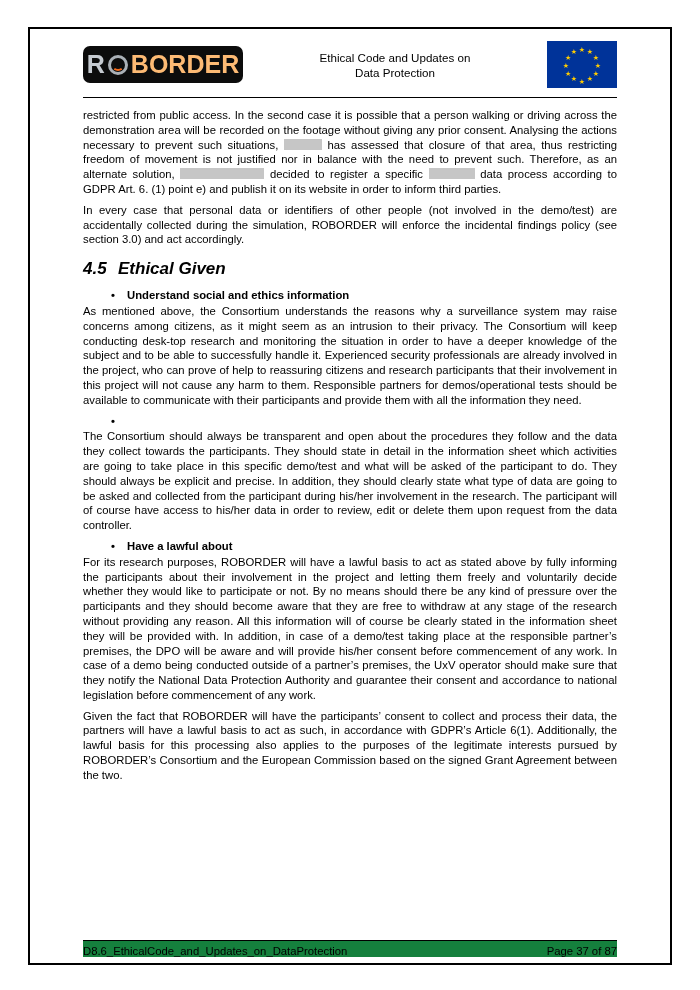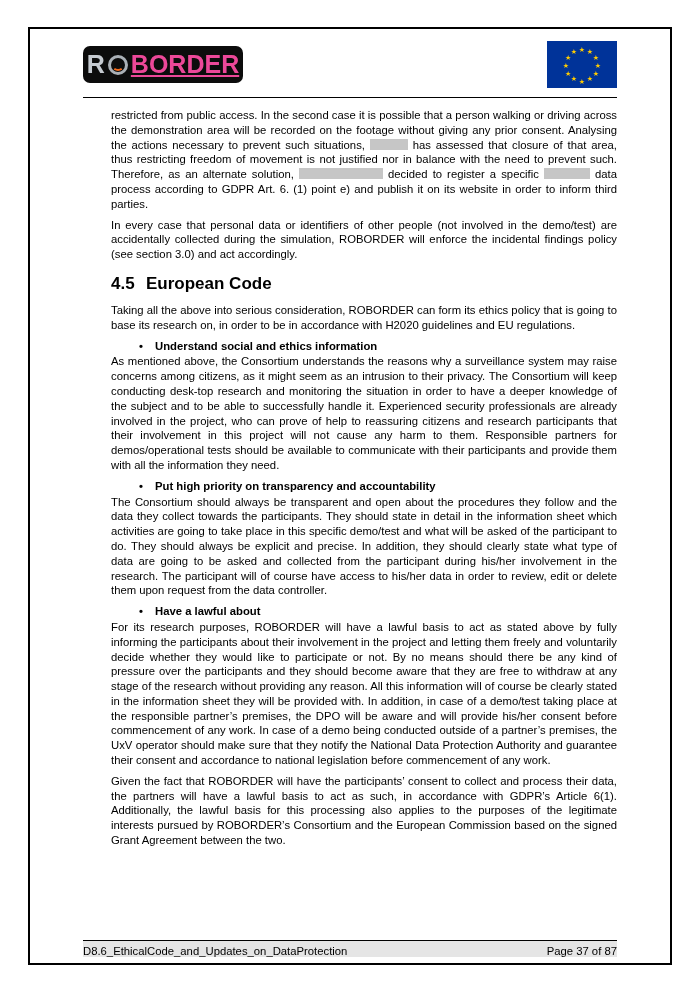--- a/index.html
+++ b/index.html
@@ -6,51 +6,53 @@
   body{width:700px;height:990px;background:#ffffff;color:#000;font-family:"Liberation Sans",sans-serif;}
   .sheet{position:relative;width:700px;height:990px;background:#fff;overflow:hidden;}
   .frame{position:absolute;left:28px;top:27px;right:28px;bottom:25px;border:2px solid #000;padding:10px 53px 0;}
 
   
   .header{display:flex;align-items:center;border-bottom:1.5px solid #000;padding:2px 0 9px;}
   .logo{background:#0c0c0c;border-radius:7px;height:37px;width:160px;display:flex;align-items:center;justify-content:center;gap:2px;flex:0 0 auto;}
   .logo-r{color:#c6cbd1;font-size:25px;font-weight:bold;line-height:1;}
   .logo-o{width:20px;height:20px;border:3px solid #aab0b6;border-radius:50%;display:inline-block;position:relative;box-sizing:border-box;margin:0 1px;}
   .logo-o::after{content:"";position:absolute;inset:1px;border-radius:50%;border:2px solid transparent;border-bottom-color:#f26a1b;box-sizing:border-box;}
-  .logo-border{color:#ec4899;font-size:25px;font-weight:bold;line-height:1;text-decoration:underline;}
+  .logo-border{color:#fdba74;font-size:25px;font-weight:bold;line-height:1;}
   .header-title{flex:1;text-align:center;font-size:11.6px;line-height:15px;}
   .eu-flag{flex:0 0 auto;display:block;}
   .eu-flag text{font-family:"DejaVu Sans",sans-serif;}
 
   
-  .body{font-size:11.3px;line-height:14.8px;text-align:justify;padding-top:10px;margin-left:28px;}
+  .body{font-size:11.3px;line-height:14.8px;text-align:justify;padding-top:10px;}
   .body p{margin:0 0 6px;}
-  .section-heading{font-size:17px;font-weight:bold;margin:12px 0 9px;display:flex;line-height:20px;}
+  .section-heading{font-size:17px;font-style:italic;font-weight:bold;margin:12px 0 9px;display:flex;line-height:20px;}
   .sec-num{width:35px;flex:0 0 auto;}
   .bullet-row{display:flex;font-weight:bold;margin:5px 0 1px;padding-left:28px;}
   .bullet-marker{width:16px;flex:0 0 auto;}
   .redacted{display:inline-block;background:#c6c6c6;height:11px;vertical-align:-1px;}
   .red-1{width:38px}.red-2{width:84px}.red-3{width:46px}
 
   
-  .footer{position:absolute;left:53px;right:53px;bottom:6px;border-top:1.5px solid #000;padding-top:4px;display:flex;justify-content:space-between;font-size:11.3px;background:#e5e5e5;}
+  .footer{position:absolute;left:53px;right:53px;bottom:6px;border-top:1.5px solid #000;padding-top:4px;display:flex;justify-content:space-between;font-size:11.3px;background:#15803d;}
 </style>
 </head>
 <body>
 
 <div class="sheet">
   <div class="frame">
 
     <header class="header">
       <div class="logo">
         <span class="logo-r">R</span>
         <span class="logo-o"></span>
         <span class="logo-border">BORDER</span>
       </div>
       <div class="header-title">
+        <div>Ethical Code and Updates on</div>
+        <div>Data Protection</div>
       </div>
       <svg class="eu-flag" width="70" height="47" viewBox="0 0 70 47">
         <rect width="70" height="47" fill="#003399"></rect>
         <g fill="#ffcc00" font-size="7" text-anchor="middle">
           <text x="35" y="10.5">★</text>
             <text x="43" y="12.6">★</text>
           <text x="48.9" y="18.5">★</text>
             <text x="51" y="26.5">★</text>
           <text x="48.9" y="34.5">★</text>
             <text x="43" y="40.4">★</text>
@@ -65,34 +67,32 @@
     </header>
 
     <main class="body">
 
       <p><span>restricted from public access. In the second case it is possible that a person walking or driving across the demonstration area will be recorded on the footage without giving any prior consent. Analysing the actions necessary to prevent such situations, </span><span class="redacted red-1"></span><span> has assessed that closure of that area, thus restricting freedom of movement is not justified nor in balance with the need to prevent such. Therefore, as an alternate solution, </span><span class="redacted red-2"></span><span> decided to register a specific </span><span class="redacted red-3"></span><span> data process according to GDPR Art. 6. (1) point e) and publish it on its website in order to inform third parties.</span></p>
 
       <p>In every case that personal data or identifiers of other people (not involved in the demo/test) are accidentally collected during the simulation, ROBORDER will enforce the incidental findings policy (see section 3.0) and act accordingly.</p>
 
       <h2 class="section-heading">
         <span class="sec-num">4.5</span>
-        <span>European Code</span>
+        <span>Ethical Given</span>
       </h2>
 
-      <p>Taking all the above into serious consideration, ROBORDER can form its ethics policy that is going to base its research on, in order to be in accordance with H2020 guidelines and EU regulations.</p>
 
       <div class="bullet-row">
         <span class="bullet-marker">•</span>
         <span>Understand social and ethics information</span>
       </div>
       <p>As mentioned above, the Consortium understands the reasons why a surveillance system may raise concerns among citizens, as it might seem as an intrusion to their privacy. The Consortium will keep conducting desk-top research and monitoring the situation in order to have a deeper knowledge of the subject and to be able to successfully handle it. Experienced security professionals are already involved in the project, who can prove of help to reassuring citizens and research participants that their involvement in this project will not cause any harm to them. Responsible partners for demos/operational tests should be available to communicate with their participants and provide them with all the information they need.</p>
 
       <div class="bullet-row">
         <span class="bullet-marker">•</span>
-        <span>Put high priority on transparency and accountability</span>
       </div>
       <p>The Consortium should always be transparent and open about the procedures they follow and the data they collect towards the participants. They should state in detail in the information sheet which activities are going to take place in this specific demo/test and what will be asked of the participant to do. They should always be explicit and precise. In addition, they should clearly state what type of data are going to be asked and collected from the participant during his/her involvement in the research. The participant will of course have access to his/her data in order to review, edit or delete them upon request from the data controller.</p>
 
       <div class="bullet-row">
         <span class="bullet-marker">•</span>
         <span>Have a lawful about</span>
       </div>
       <p>For its research purposes, ROBORDER will have a lawful basis to act as stated above by fully informing the participants about their involvement in the project and letting them freely and voluntarily decide whether they would like to participate or not. By no means should there be any kind of pressure over the participants and they should become aware that they are free to withdraw at any stage of the research without providing any reason. All this information will of course be clearly stated in the information sheet they will be provided with. In addition, in case of a demo/test taking place at the responsible partner’s premises, the DPO will be aware and will provide his/her consent before commencement of any work. In case of a demo being conducted outside of a partner’s premises, the UxV operator should make sure that they notify the National Data Protection Authority and guarantee their consent and accordance to national legislation before commencement of any work.</p>
 
       <p>Given the fact that ROBORDER will have the participants’ consent to collect and process their data, the partners will have a lawful basis to act as such, in accordance with GDPR’s Article 6(1). Additionally, the lawful basis for this processing also applies to the purposes of the legitimate interests pursued by ROBORDER’s Consortium and the European Commission based on the signed Grant Agreement between the two.</p>

